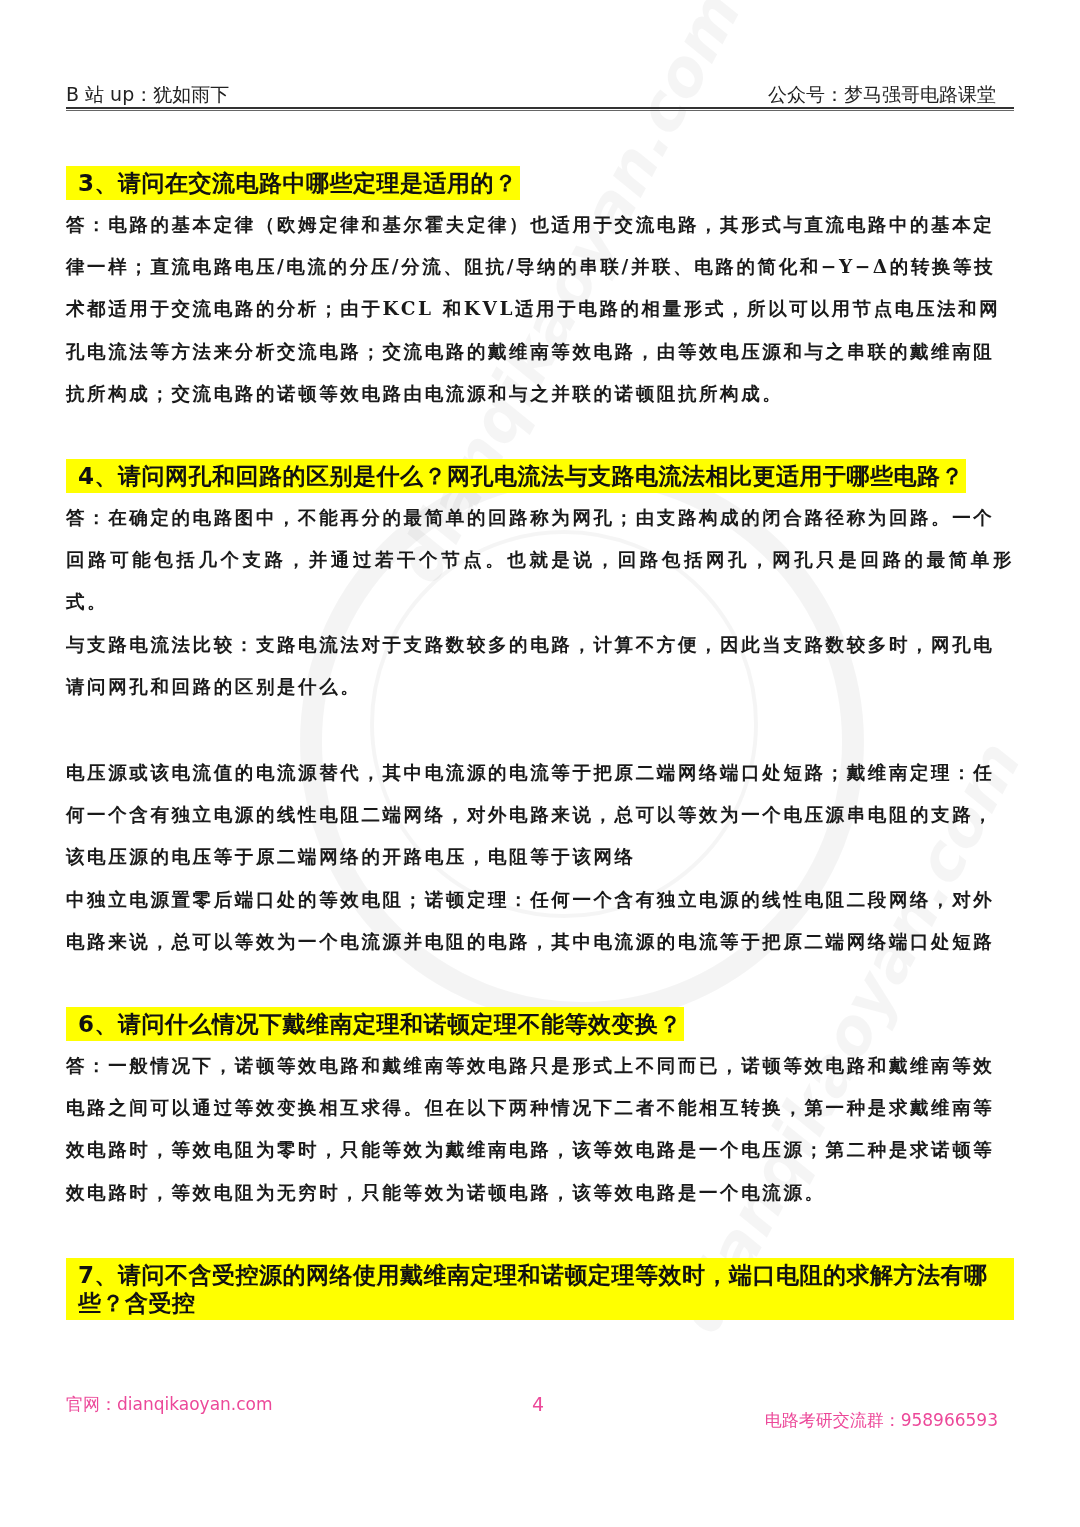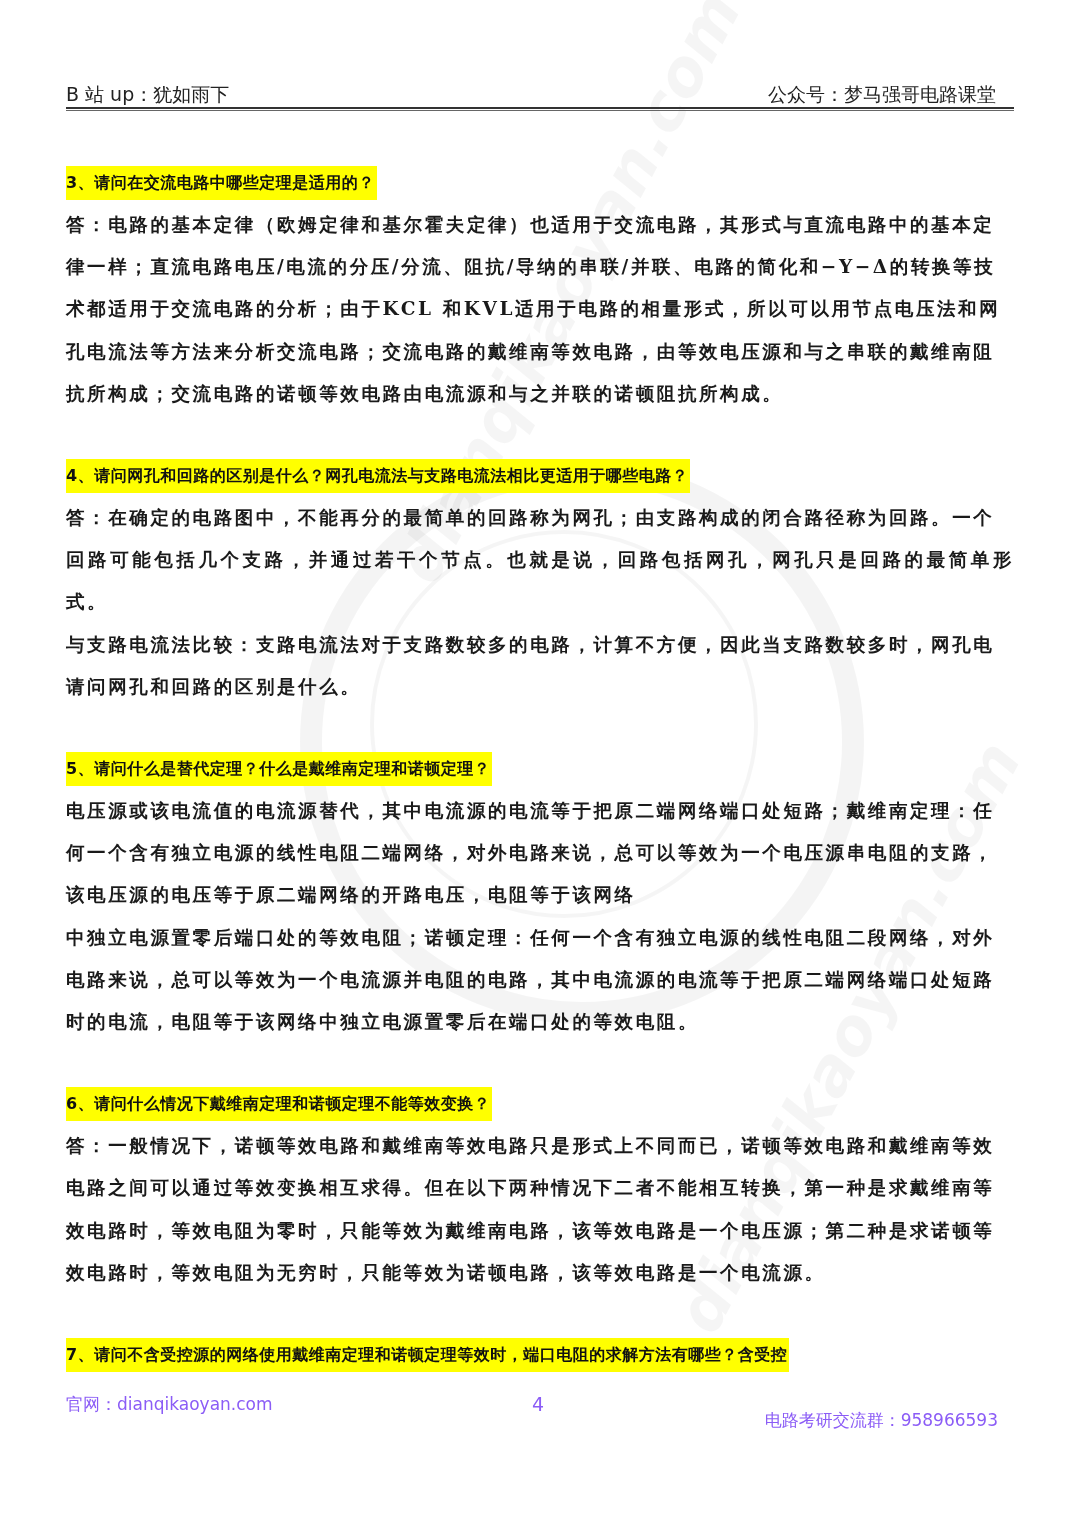--- a/index.html
+++ b/index.html
@@ -8,28 +8,28 @@
   .header { position:absolute; left:66px; top:80px; width:948px; height:28px;
             font-family:"DejaVu Sans","Liberation Sans",sans-serif; font-size:19px; color:#222; }
   .header .left { position:absolute; left:0; top:2px;text-align:center; }
   .header .right { position:absolute; right:18px; top:2px; }
   .header-rule { position:absolute; left:66px; top:107px; width:948px; height:0;
                  border-top:2px solid #333; }
   .header-rule2 { position:absolute; left:66px; top:110px; width:948px; height:0;
                  border-top:1px solid #666; }
   .content { position:absolute; left:66px; top:166px; width:948px; }
   .section { margin-bottom:44px; }
-  .q { display:inline-block; background:#ffff00; font-weight:bold; font-size:16px;
-       padding:3px 2px 3px 0; line-height:28px; letter-spacing:0.5px; color:#111;
+  .q { display:inline-block; background:#ffff00; font-weight:bold; font-size:23px;
+       padding:3px 2px 3px 12px; line-height:28px; letter-spacing:0.5px; color:#111;
        font-family:"DejaVu Sans","Liberation Sans",sans-serif; }
   .a { font-size:18.5px; line-height:42.2px; letter-spacing:2.6px; text-align:justify;
        margin-top:4px; }
   .a p { margin:0;font-weight:bold; }
   .footer { position:absolute; left:66px; top:1393px; width:948px; height:28px;
-            font-family:"DejaVu Sans","Liberation Sans",sans-serif; font-size:17px; color:#8b5cf6; }
+            font-family:"DejaVu Sans","Liberation Sans",sans-serif; font-size:17px; color:#ec4899; }
   .footer .left { position:absolute; left:0; top:0; }
   .footer .center { position:absolute; left:466px; top:0; font-size:19px; }
   .footer .right { position:absolute; right:16px; top:16px; }
   .watermark { position:absolute; left:300px; top:460px; width:520px; height:520px;
                border:22px solid rgba(0,0,0,0.045); border-radius:50%; pointer-events:none; }
   .watermark-inner { position:absolute; left:370px; top:530px; width:380px; height:380px;
                border:4px solid rgba(0,0,0,0.04); border-radius:50%; pointer-events:none; }
   .wm-text { position:absolute; font-size:64px; font-style:italic; font-weight:bold;
              color:rgba(0,0,0,0.04); transform:rotate(-62deg); pointer-events:none;
              font-family:"DejaVu Sans","Liberation Sans",sans-serif; }
@@ -65,28 +65,26 @@
     <div class="q">4、请问网孔和回路的区别是什么？网孔电流法与支路电流法相比更适用于哪些电路？</div>
     <div class="a">
       <p>答：在确定的电路图中，不能再分的最简单的回路称为网孔；由支路构成的闭合路径称为回路。一个</p>
       <p>回路可能包括几个支路，并通过若干个节点。也就是说，回路包括网孔，网孔只是回路的最简单形式。</p>
       <p>与支路电流法比较：支路电流法对于支路数较多的电路，计算不方便，因此当支路数较多时，网孔电</p>
       <p>请问网孔和回路的区别是什么。</p>
     </div>
   </div>
 
   <div class="section">
-    <div class="q">5、请问什么是替代定理？什么是戴维南定理和诺顿定理？</div>
     <div class="a">
       <p>电压源或该电流值的电流源替代，其中电流源的电流等于把原二端网络端口处短路；戴维南定理：任</p>
       <p>何一个含有独立电源的线性电阻二端网络，对外电路来说，总可以等效为一个电压源串电阻的支路，</p>
       <p>该电压源的电压等于原二端网络的开路电压，电阻等于该网络</p>
       <p>中独立电源置零后端口处的等效电阻；诺顿定理：任何一个含有独立电源的线性电阻二段网络，对外</p>
       <p>电路来说，总可以等效为一个电流源并电阻的电路，其中电流源的电流等于把原二端网络端口处短路</p>
-      <p>时的电流，电阻等于该网络中独立电源置零后在端口处的等效电阻。</p>
     </div>
   </div>
 
   <div class="section">
     <div class="q">6、请问什么情况下戴维南定理和诺顿定理不能等效变换？</div>
     <div class="a">
       <p>答：一般情况下，诺顿等效电路和戴维南等效电路只是形式上不同而已，诺顿等效电路和戴维南等效</p>
       <p>电路之间可以通过等效变换相互求得。但在以下两种情况下二者不能相互转换，第一种是求戴维南等</p>
       <p>效电路时，等效电阻为零时，只能等效为戴维南电路，该等效电路是一个电压源；第二种是求诺顿等</p>
       <p>效电路时，等效电阻为无穷时，只能等效为诺顿电路，该等效电路是一个电流源。</p>

